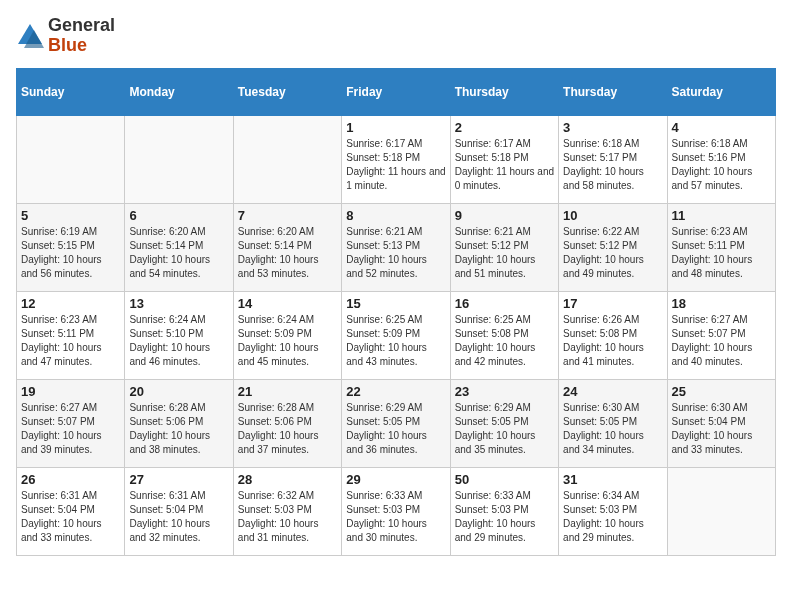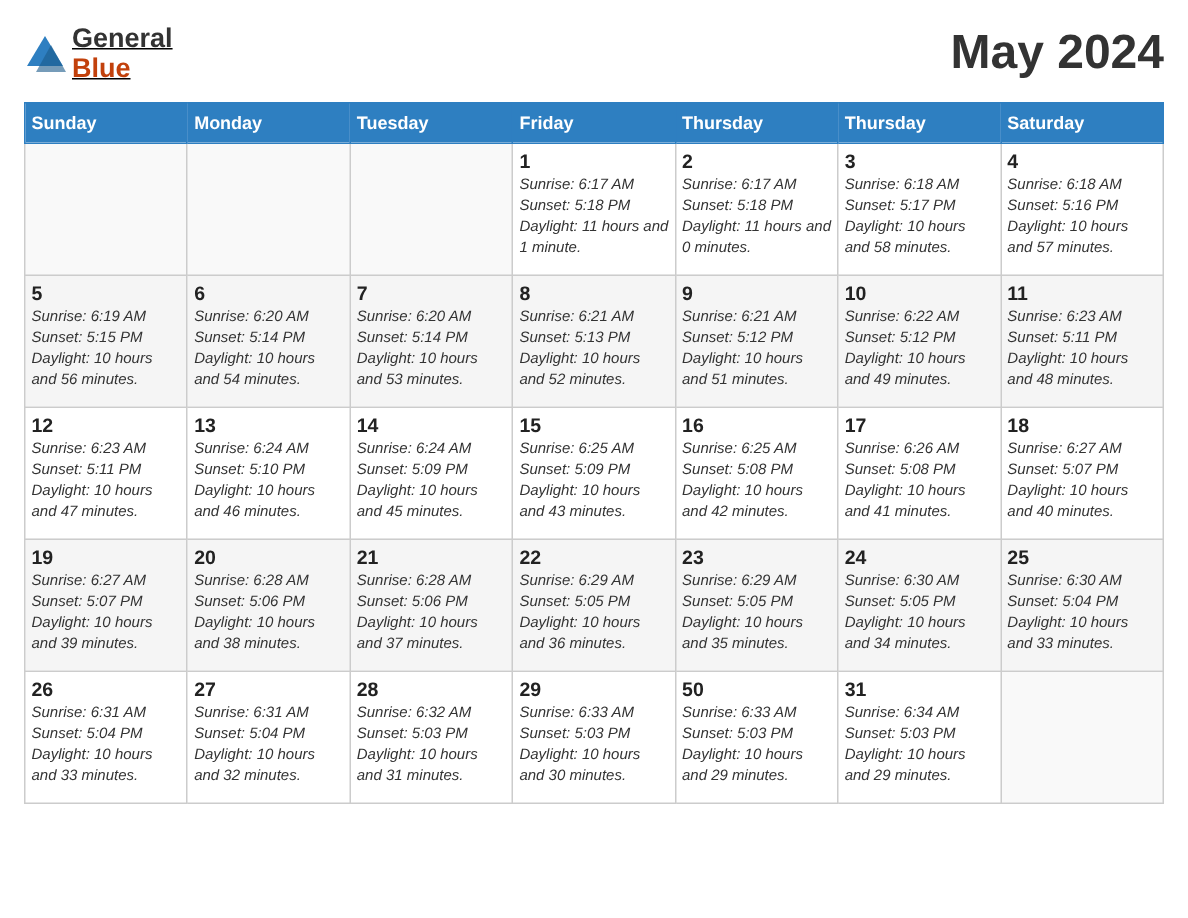--- a/index.html
+++ b/index.html
@@ -13,21 +13,20 @@
     .header {
       display: flex;
       justify-content: space-between;
       align-items: flex-start;
       margin-bottom: 12px;
     }
     .logo {
       display: flex;
       align-items: center;
       gap: 4px;
-      text-decoration: underline;
     }
     .logo-text {
       font-size: 18px;
       font-weight: bold;
       line-height: 1.1;
     }
     .logo-general { color: #333; }
     .logo-blue { color: #c2410c; }
     .logo-icon {
       width: 28px;
@@ -46,21 +45,21 @@
       color: #555;
     }
     table {
       width: 100%;
       border-collapse: collapse;
       font-size: 11px;
     }
     thead th {
       background: #2e7fc1;
       color: #fff;
-      padding: 6px 4px;
+      padding: 16px 4px;
       text-align: left;
       font-size: 12px;
       font-weight: bold;
       border: 1px solid #2e7fc1;
     }
     tbody td {
       border: 1px solid #ccc;
       vertical-align: top;
       padding: 4px;
       height: 88px;
@@ -74,42 +73,40 @@
       font-weight: bold;
       font-size: 13px;
       display: block;
       margin-bottom: 2px;
       color: #222;
     }
     .day-info {
       font-size: 10px;
       color: #333;
       line-height: 1.4;
-      font-style: italic;
     }
     .empty-cell {
       background: #f9f9f9;
     }
   </style>
 </head>
 <body>
 
 <div class="header">
   <div class="logo">
     <svg class="logo-icon" viewBox="0 0 28 28">
       <polygon points="14,2 26,22 2,22" fill="#2e7fc1"></polygon>
       <polygon points="18,8 28,26 8,26" fill="#1a5a8a" opacity="0.6"></polygon>
     </svg>
     <div class="logo-text">
       <span class="logo-general">General</span><br>
       <span class="logo-blue">Blue</span>
     </div>
   </div>
   <div class="title-block">
-    <div class="month-year">May 2024</div>
   </div>
 </div>
 
 <table>
   <thead>
     <tr>
       <th>Sunday</th>
       <th>Monday</th>
       <th>Tuesday</th>
       <th>Friday</th>

